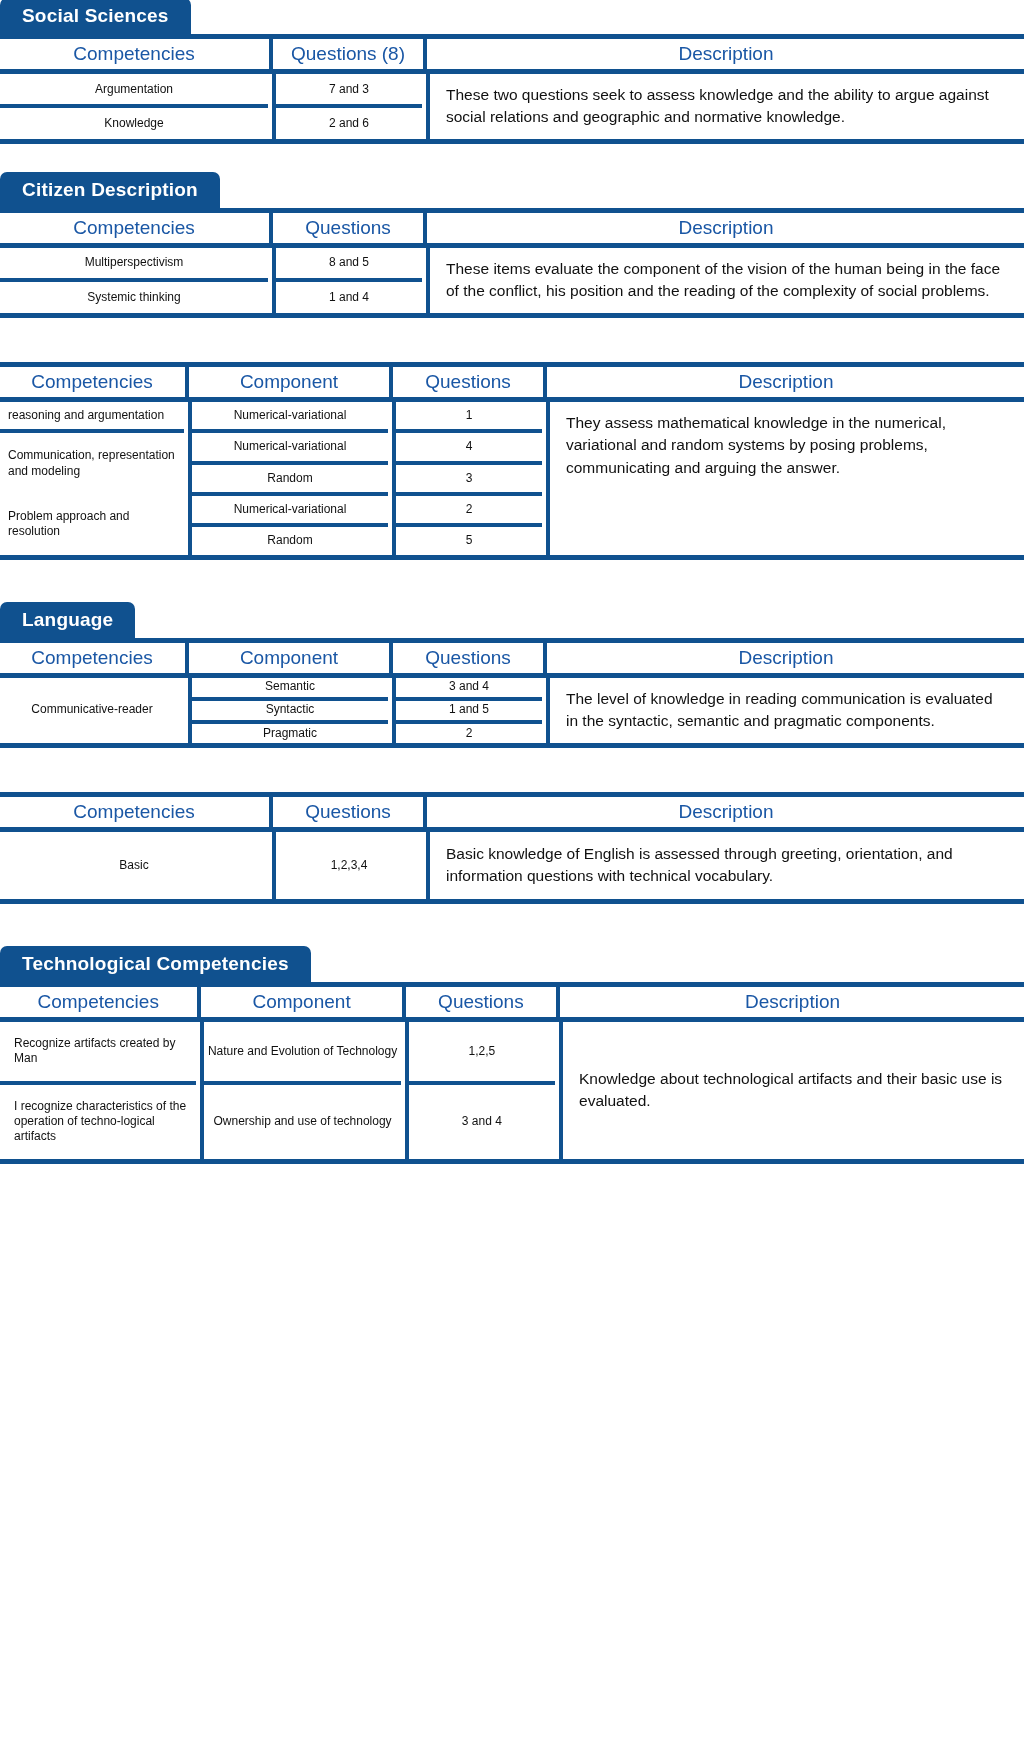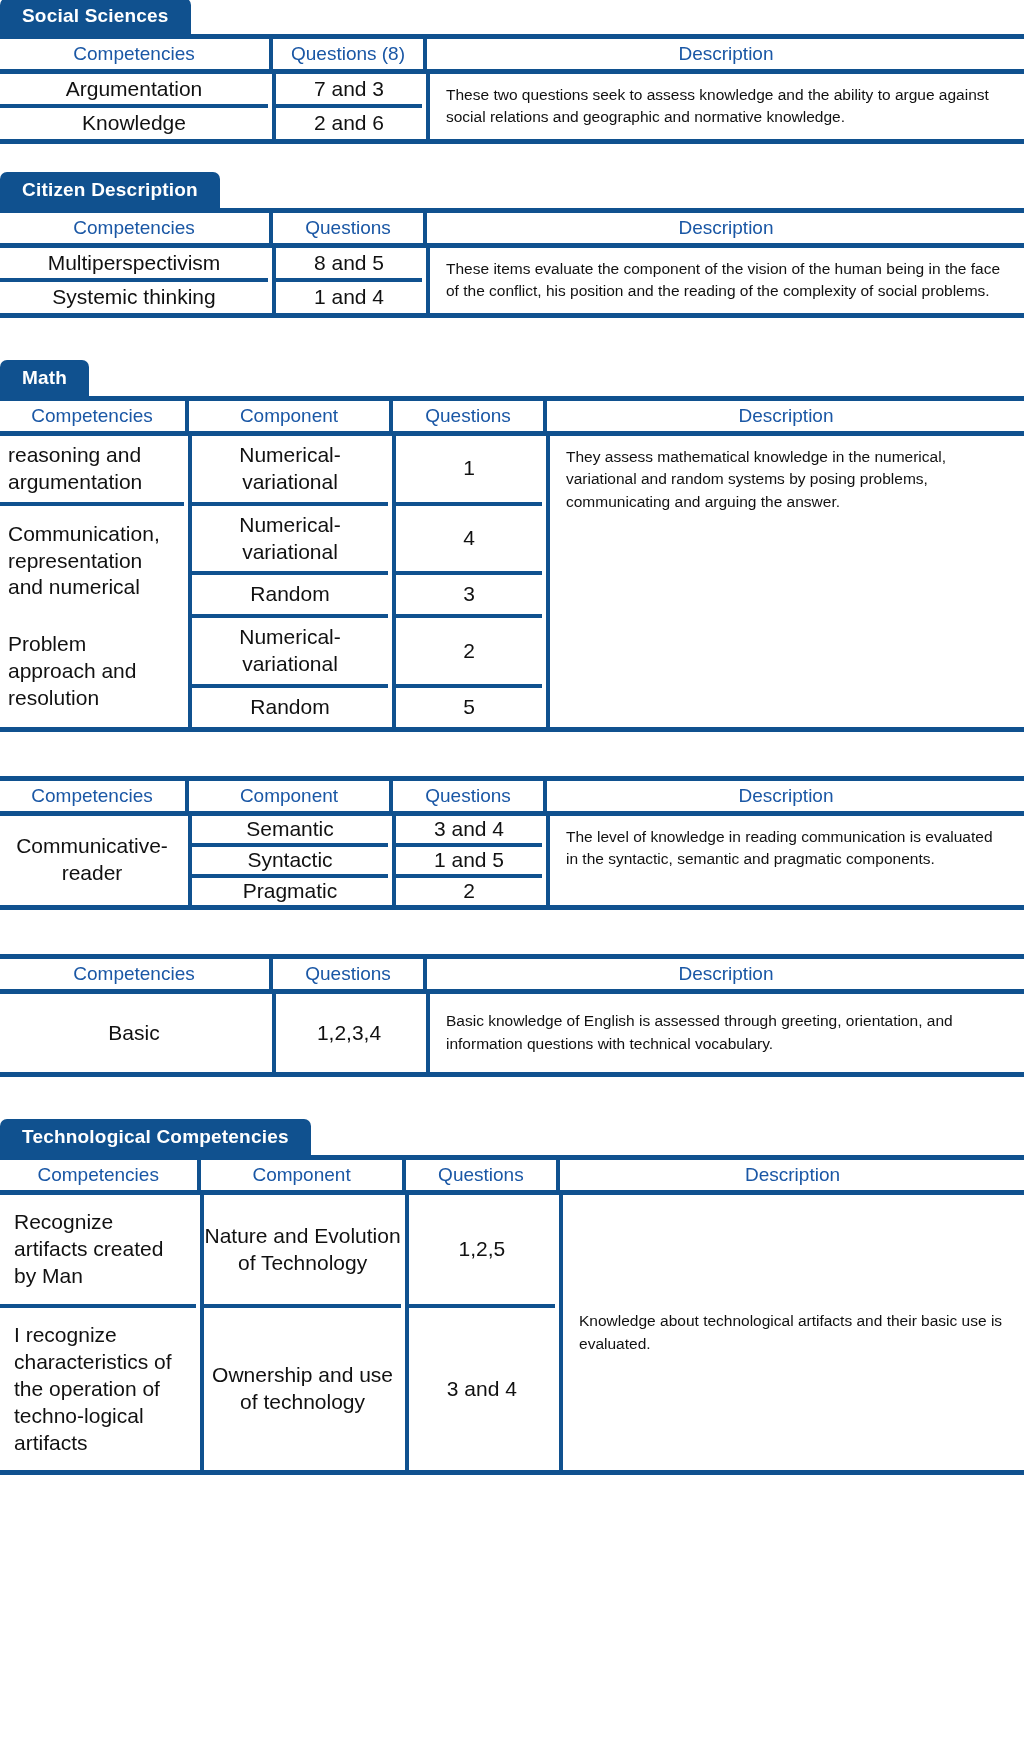--- a/index.html
+++ b/index.html
@@ -85,21 +85,21 @@
   .hdr-sep span {
     display: block;
     width: 4px;
     height: 30px;
     background: #10518f;
     margin: 0 auto;
   }
 
   
   .cell {
-    font-size: 21px;
+    font-size: 12px;
     color: #111111;
     text-align: center;
     padding: 10px 8px;
     line-height: 1.28;
   }
   .cell.desc {
     text-align: left;
     font-size: 15.5px;
     line-height: 1.45;
     padding: 10px 18px 10px 16px;
@@ -238,23 +238,20 @@
         <td class="vline-r"></td>
       </tr>
     </tbody>
       </table>
     <div class="rule"></div>
   </div>
 
   <div class="spacer-lg"></div>
 
   <div class="block">
-    <div class="title-row">
-      <div class="title-badge">Math</div>
-    </div>
     <div class="rule"></div>
 
     <table class="tbl">
       <colgroup>
         <col style="width:184px">
           <col style="width:6px">
         <col style="width:198px">
           <col style="width:6px">
         <col style="width:148px">
           <col style="width:6px">
@@ -297,21 +294,21 @@
         <td class="cell left compact hline-b">reasoning and argumentation</td>
         <td class="vline-r"></td>
         <td class="cell compact hline-b">Numerical-variational</td>
         <td class="vline-r"></td>
         <td class="cell compact hline-b">1</td>
         <td class="vline-r"></td>
         <td class="cell desc" rowspan="5">They assess mathematical knowledge in the numerical, variational and random systems by posing problems, communicating and arguing the answer.</td>
       </tr>
 
       <tr>
-        <td class="cell left compact" rowspan="2">Communication, representation and numerical</td>
+        <td class="cell left compact" rowspan="2">Communication, representation and modeling</td>
         <td class="vline-r" rowspan="2"></td>
         <td class="cell compact hline-b">Numerical-variational</td>
         <td class="vline-r" rowspan="2"></td>
         <td class="cell compact hline-b">4</td>
         <td class="vline-r" rowspan="2"></td>
       </tr>
       <tr>
         <td class="cell compact hline-b">Random</td>
         <td class="cell compact hline-b">3</td>
       </tr>
@@ -329,20 +326,23 @@
         <td class="cell compact">5</td>
       </tr>
     </tbody>
       </table>
     <div class="rule"></div>
   </div>
 
   <div class="spacer-lg"></div>
 
   <div class="block">
+    <div class="title-row">
+      <div class="title-badge">Language</div>
+    </div>
     <div class="rule"></div>
 
     <table class="tbl">
       <colgroup>
         <col style="width:184px">
           <col style="width:6px">
         <col style="width:198px">
           <col style="width:6px">
         <col style="width:148px">
           <col style="width:6px">

